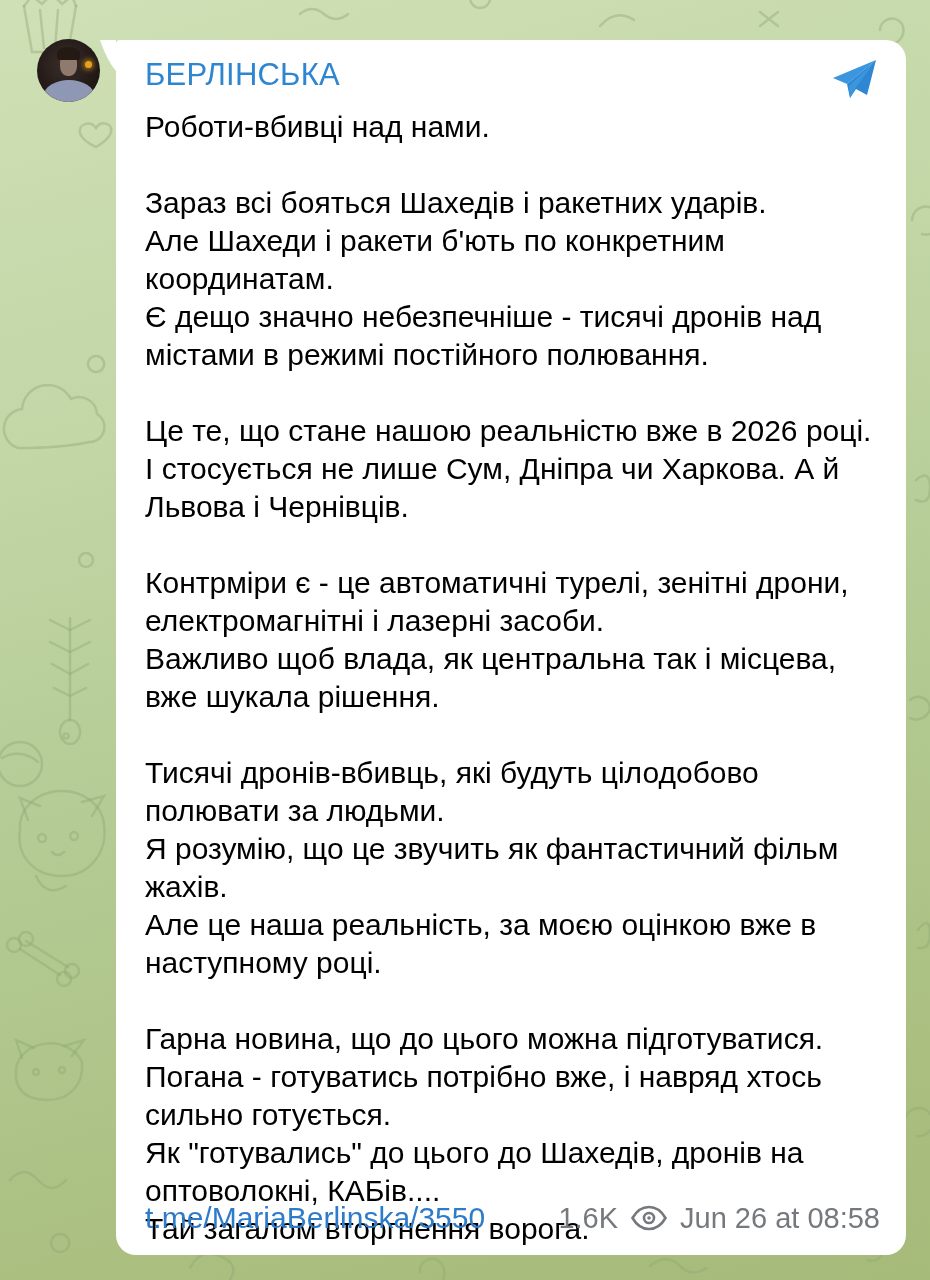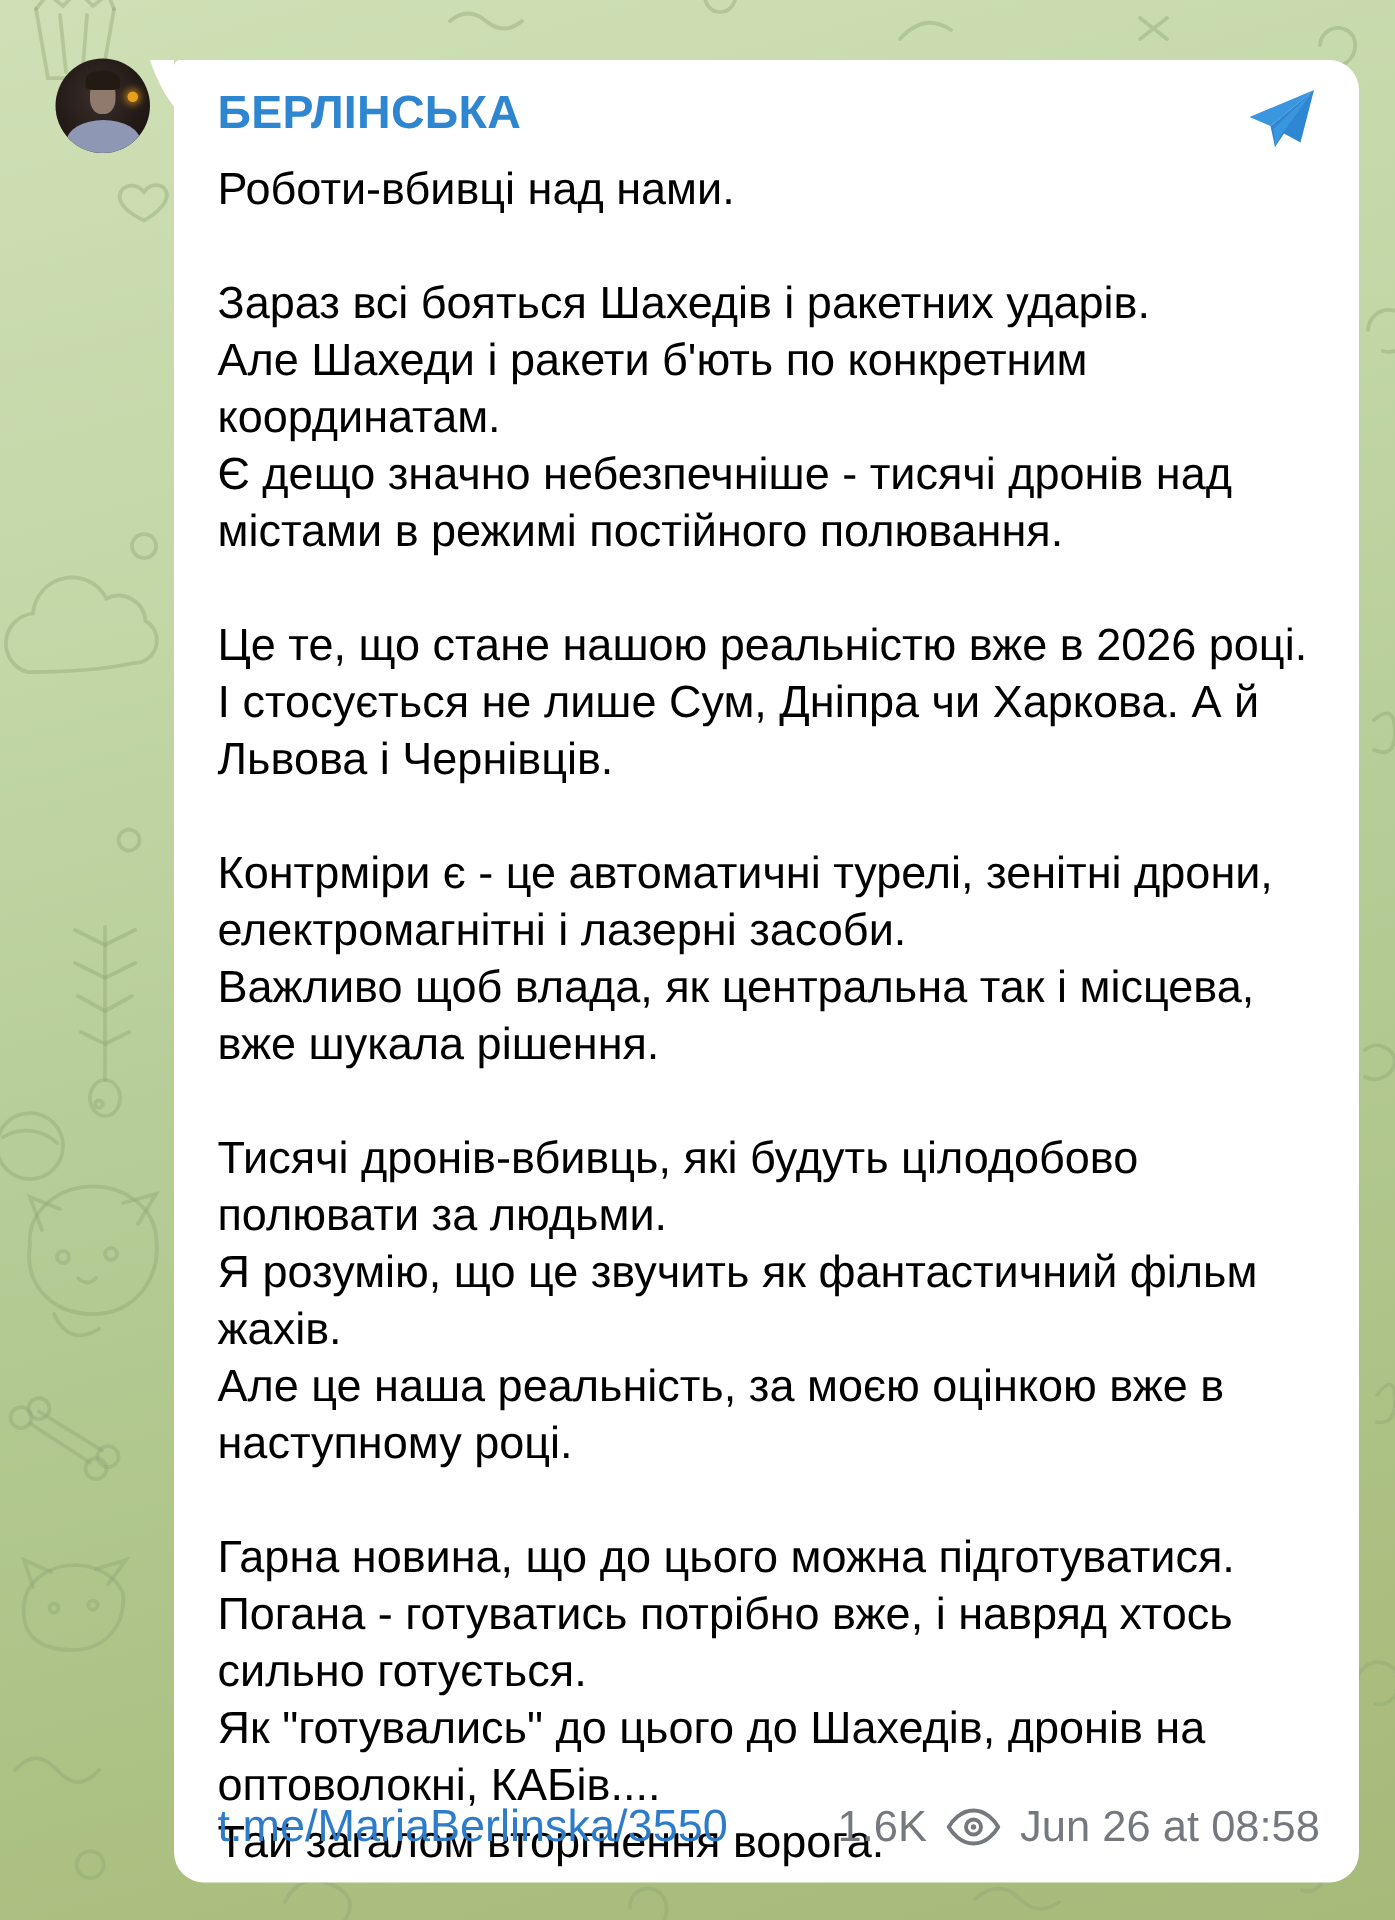--- a/index.html
+++ b/index.html
@@ -36,21 +36,21 @@
 
   .bubble {
     position:absolute; left:116px; top:40px; width:790px; height:1215px;
     background:#ffffff; border-radius:4px 20px 20px 20px;
     padding:15px 28px 16px 29px;
   }
   .bubble .tail { position:absolute; left:-16px; top:0; width:16px; height:40px; }
 
   .bubble-header { display:flex; justify-content:space-between; align-items:flex-start; }
   .channel-name {
-    color:#2e85d0; font-size:31px; font-weight:bold; line-height:40px;
+    color:#2e85d0; font-size:31px; font-weight:normal; line-height:40px;
     letter-spacing:.2px; cursor:pointer;
   }
   .plane { width:48px; height:44px; margin-top:2px; cursor:pointer; }
 
   .message-text {
     margin-top:7px; color:#000000; font-size:30px; line-height:38px;
     white-space:pre-wrap; width:733px;
   }
 
   .bubble-footer {

